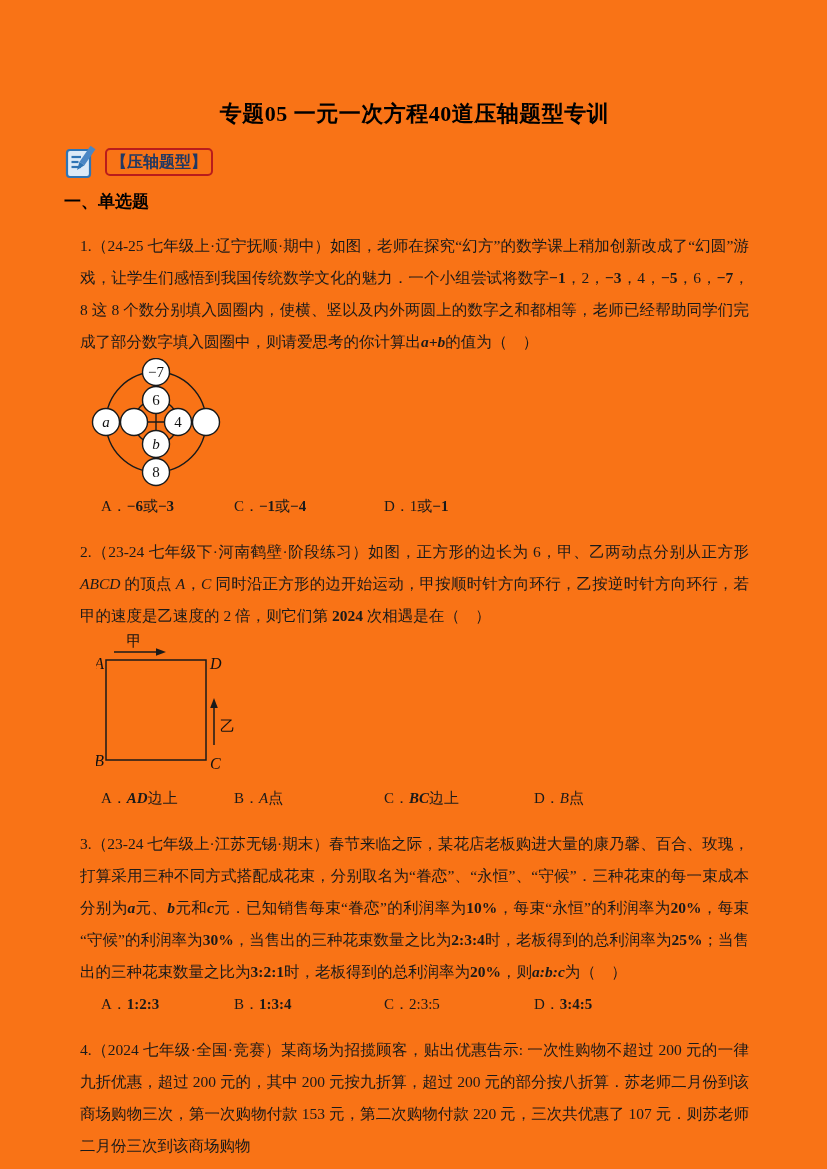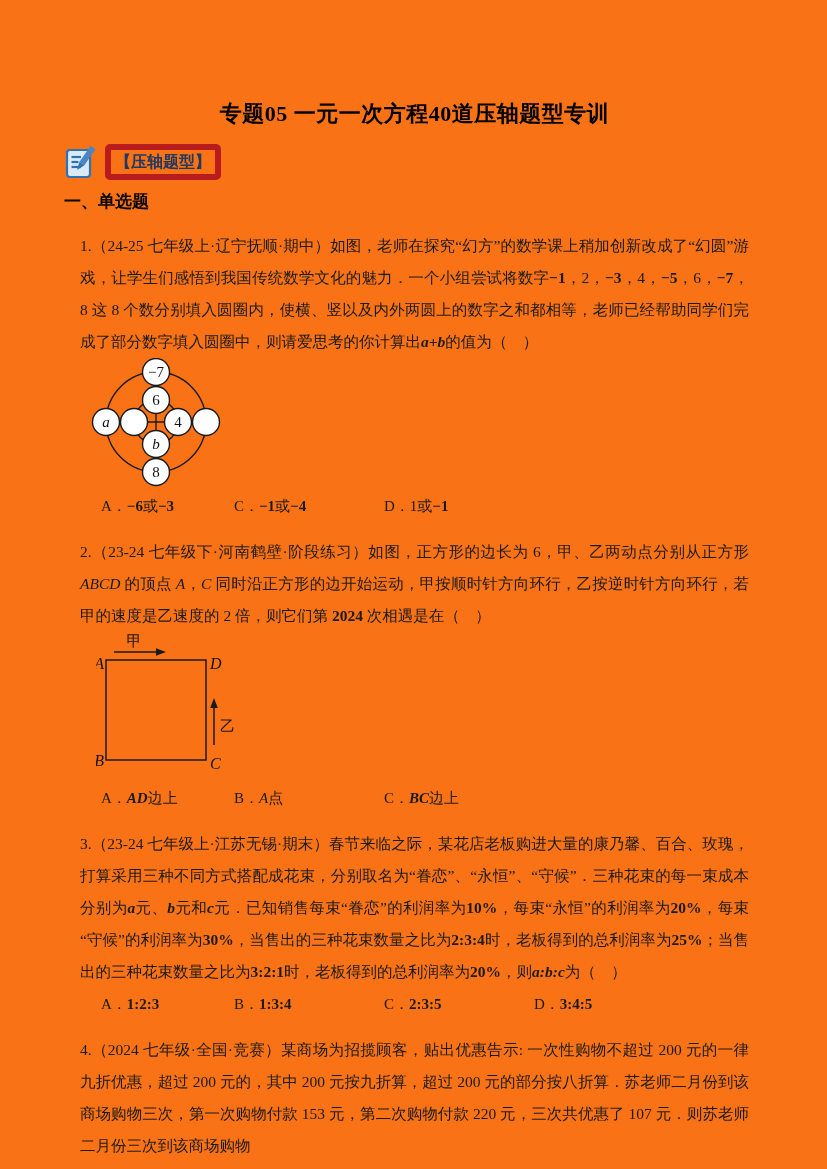--- a/index.html
+++ b/index.html
@@ -6,21 +6,21 @@
   body{width:827px;height:1169px;overflow:hidden;
        font-family:"Liberation Serif","DejaVu Serif",serif;color:#1a1a1a;}
   .page{width:827px;height:1169px;position:relative;background:#f97316;}
   .content{padding:98px 62px 0 64px;}
 
   .title{margin:0;text-align:center;font-size:22px;font-weight:bold;color:#000;
          line-height:32px;letter-spacing:.5px;}
 
   .badge-row{display:flex;align-items:center;gap:7px;margin-top:14px;height:36px;}
   .badge{display:inline-block;font-size:16px;font-weight:bold;color:#1f3864;
-         border:6px solid #b91c1c;border-radius:5px;padding:1px 4px;line-height:22px;}
+         border:2px solid #b91c1c;border-radius:5px;padding:1px 4px;line-height:22px;}
 
   .section-heading{margin:10px 0 0 0;font-size:17px;font-weight:bold;color:#000;line-height:24px;}
 
   .question{margin:16px;}
   .qtext{margin:6px 0 0 0;font-size:15.5px;line-height:32px;text-align:justify;}
   #q1 .qtext{margin-top:2px;}
 
   .figure{margin:0 0 0 11px;line-height:0;}
   #q2 .figure{margin-left:16px;}
 
@@ -114,29 +114,30 @@
             <text class="it" x="114" y="137">C</text>
             <text x="38" y="14" text-anchor="middle" font-size="15">甲</text>
             <text x="124" y="99" font-size="15">乙</text>
           </g>
         </svg>
       </div>
       <div class="choices">
         <span class="choice c1"><span>A．</span><span><span style="font-weight: bold; font-style: italic;">AD</span><span>边上</span></span></span>
         <span class="choice c2"><span>B．</span><span><span style="font-style: italic;">A</span><span>点</span></span></span>
         <span class="choice c3"><span>C．</span><span><span style="font-weight: bold; font-style: italic;">BC</span><span>边上</span></span></span>
+        <span class="choice c4"><span>D．</span><span><span style="font-style: italic;">B</span><span>点</span></span></span>
       </div>
     </div>
 
     <div class="question" id="q3">
       <p class="qtext"><span>3.（23-24 七年级上·江苏无锡·期末）春节来临之际，某花店老板购进大量的康乃馨、百合、玫瑰，打算采用三种不同方式搭配成花束，分别取名为“眷恋”、“永恒”、“守候”．三种花束的每一束成本分别为</span><span style="font-weight: bold; font-style: italic;">a</span><span>元、</span><span style="font-weight: bold; font-style: italic;">b</span><span>元和</span><span style="font-weight: bold; font-style: italic;">c</span><span>元．已知销售每束“眷恋”的利润率为</span><span style="font-weight: bold;">10%</span><span>，每束“永恒”的利润率为</span><span style="font-weight: bold;">20%</span><span>，每束“守候”的利润率为</span><span style="font-weight: bold;">30%</span><span>，当售出的三种花束数量之比为</span><span style="font-weight: bold;">2:3:4</span><span>时，老板得到的总利润率为</span><span style="font-weight: bold;">25%</span><span>；当售出的三种花束数量之比为</span><span style="font-weight: bold;">3:2:1</span><span>时，老板得到的总利润率为</span><span style="font-weight: bold;">20%</span><span>，则</span><span style="font-weight: bold; font-style: italic;">a:b:c</span><span>为（　）</span></p>
       <div class="choices">
         <span class="choice c1"><span>A．</span><span><span style="font-weight: bold;">1:2:3</span></span></span>
         <span class="choice c2"><span>B．</span><span><span style="font-weight: bold;">1:3:4</span></span></span>
-        <span class="choice c3"><span>C．</span><span><span style="font-weight: bold;">2:3:5</span></span></span>
+        <span class="choice c3"><span>C．</span><span><span style="font-weight: normal;">2:3:5</span></span></span>
         <span class="choice c4"><span>D．</span><span><span style="font-weight: bold;">3:4:5</span></span></span>
       </div>
     </div>
 
     <div class="question" id="q4">
       <p class="qtext"><span>4.（2024 七年级·全国·竞赛）某商场为招揽顾客，贴出优惠告示: 一次性购物不超过 200 元的一律九折优惠，超过 200 元的，其中 200 元按九折算，超过 200 元的部分按八折算．苏老师二月份到该商场购物三次，第一次购物付款 153 元，第二次购物付款 220 元，三次共优惠了 107 元．则苏老师二月份三次到该商场购物</span></p>
     </div>
 
   </div>
 </div>

